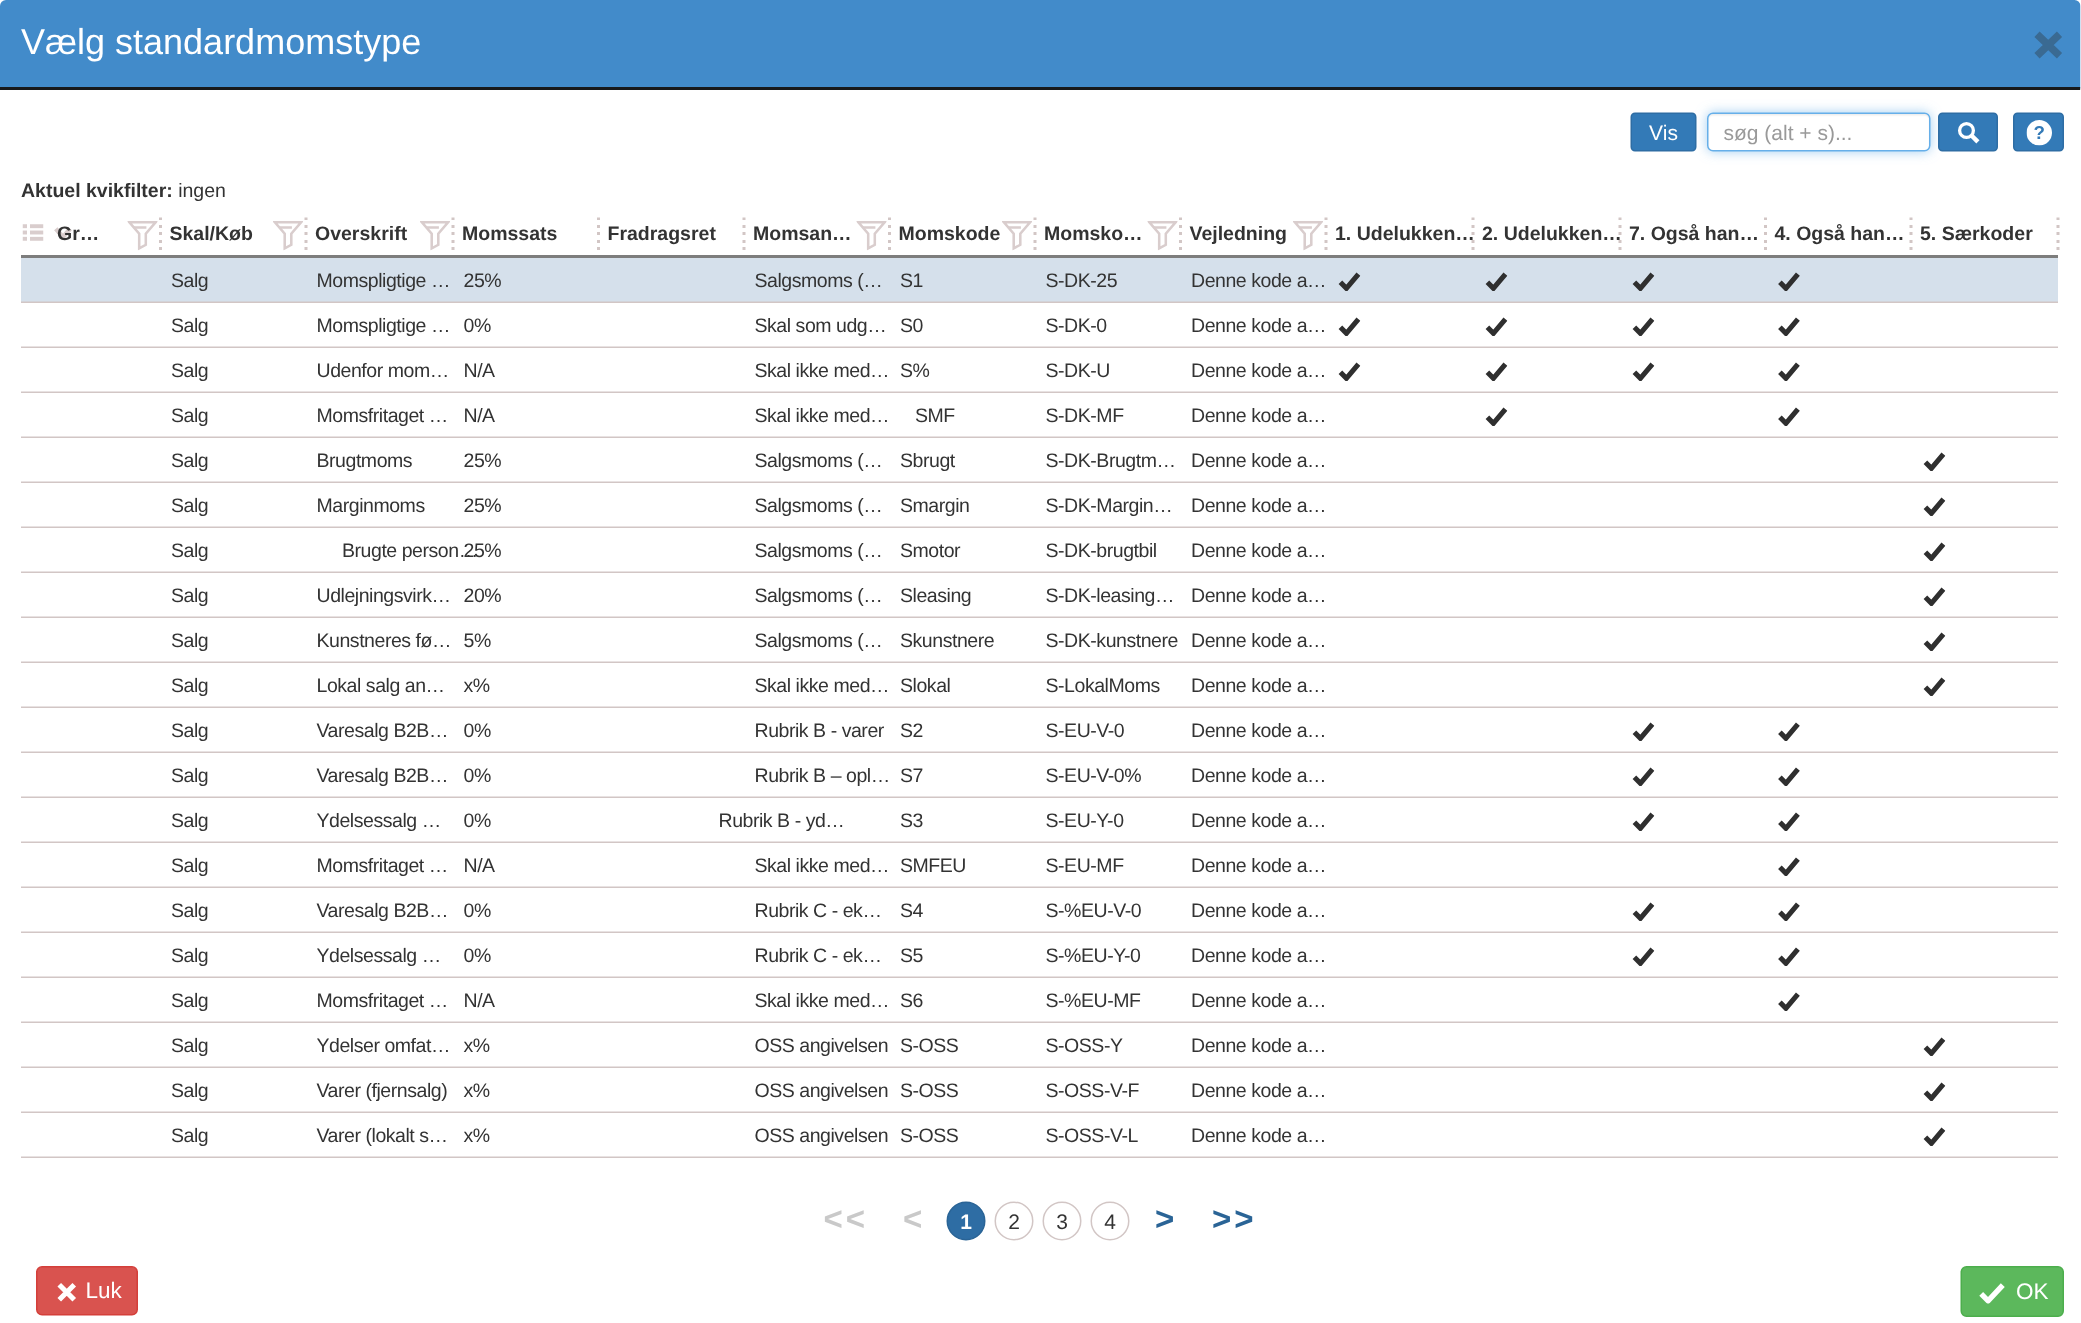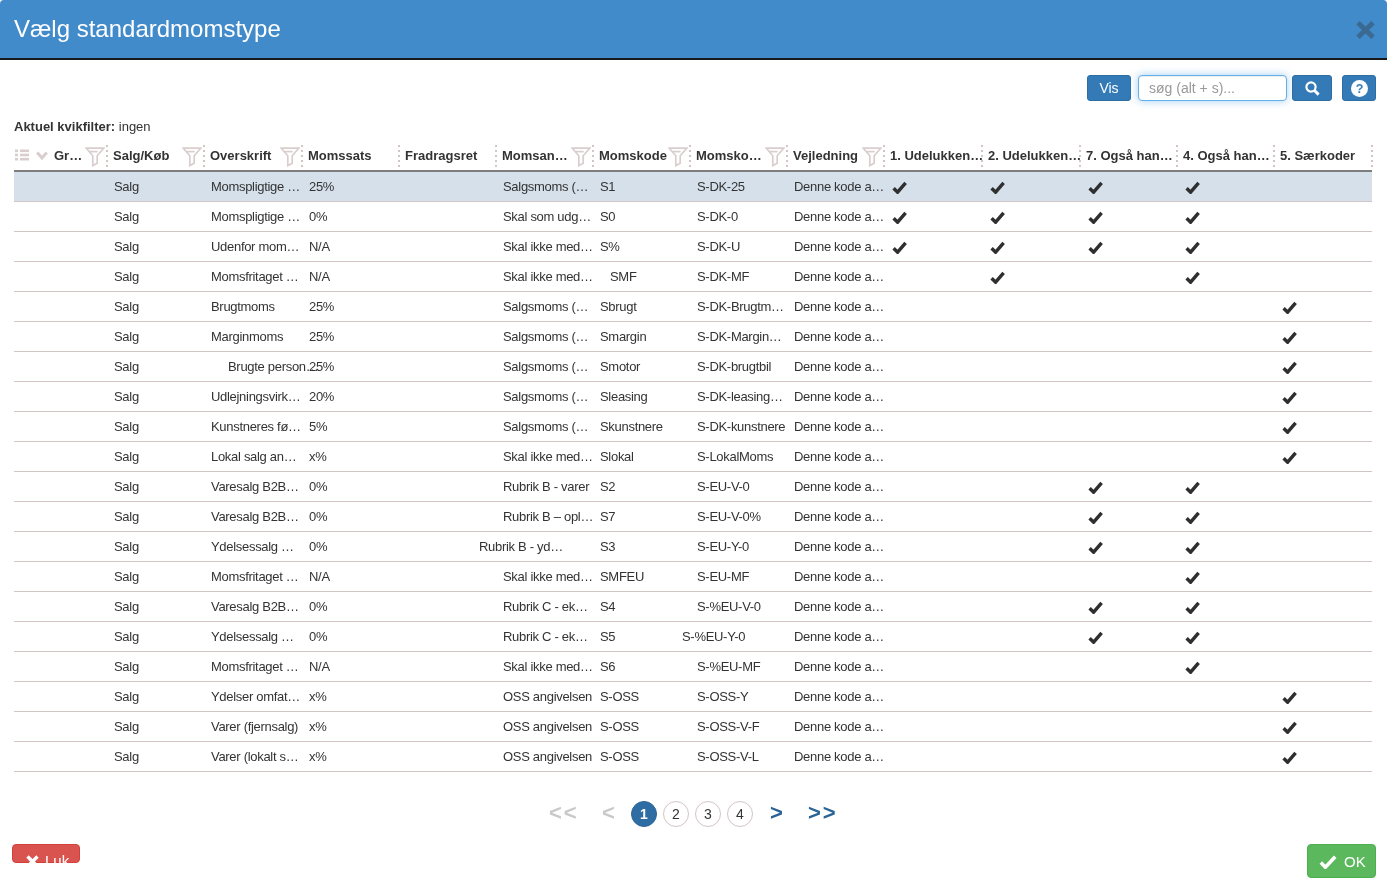--- a/index.html
+++ b/index.html
@@ -44,22 +44,22 @@
           <rect x="5" y="0.5" width="9" height="2.6"></rect>
           <rect x="0" y="4.7" width="3" height="2.6"></rect>
           <rect x="5" y="4.7" width="9" height="2.6"></rect>
           <rect x="0" y="8.9" width="3" height="2.6"></rect>
           <rect x="5" y="8.9" width="9" height="2.6"></rect>
         </g>
       </svg>
 <svg class="abs" style="left:22px;top:7px" width="12" height="9" viewBox="0 0 12 9">
         <path d="M1.2 1.5 L6 7 L10.8 1.5" fill="none" stroke="#d9cdcd" stroke-width="3"></path>
       </svg>
-<span class="hc" style="left:40px">Gr…</span>
-<span class="hc" style="left:99px">Salg/Køb</span>
+<span class="hc" style="left:24px">Gr…</span>
+<span class="hc" style="left:99px">Skal/Køb</span>
 <span class="hc" style="left:196px">Overskrift</span>
 <span class="hc" style="left:294px">Momssats</span>
 <span class="hc" style="left:391px">Fradragsret</span>
 <span class="hc" style="left:488px">Momsan…</span>
 <span class="hc" style="left:585px">Momskode</span>
 <span class="hc" style="left:682px">Momsko…</span>
 <span class="hc" style="left:779px">Vejledning</span>
 <span class="hc" style="left:876px">1. Udelukken…</span>
 <span class="hc" style="left:974px">2. Udelukken…</span>
 <span class="hc" style="left:1072px">7. Også han…</span>
@@ -329,21 +329,21 @@
       <svg class="ck" style="left:1171px" width="15" height="13" viewBox="0 0 15 13">
         <path d="M1.6 7.2 L5.6 11.2 L13.6 1.8" fill="none" stroke="#2f2f2f" stroke-width="3.4"></path>
       </svg>
     </div>
 <div class="row" style="top:478px">
       <span class="rc" style="left:100px">Salg</span>
       <span class="rc" style="left:197px">Ydelsessalg …</span>
       <span class="rc" style="left:295px">0%</span>
       <span class="rc" style="left:489px">Rubrik C - ek…</span>
       <span class="rc" style="left:586px">S5</span>
-      <span class="rc" style="left:668px">S-%EU-Y-0</span>
+      <span class="rc" style="left:683px">S-%EU-Y-0</span>
       <span class="rc" style="left:780px">Denne kode a…</span>
       <svg class="ck" style="left:1074px" width="15" height="13" viewBox="0 0 15 13">
         <path d="M1.6 7.2 L5.6 11.2 L13.6 1.8" fill="none" stroke="#2f2f2f" stroke-width="3.4"></path>
       </svg>
       <svg class="ck" style="left:1171px" width="15" height="13" viewBox="0 0 15 13">
         <path d="M1.6 7.2 L5.6 11.2 L13.6 1.8" fill="none" stroke="#2f2f2f" stroke-width="3.4"></path>
       </svg>
     </div>
 <div class="row" style="top:508px">
       <span class="rc" style="left:100px">Salg</span>
@@ -395,21 +395,21 @@
     </div>
 </div>
 <div class="parr" style="left:549px;color:#c9c9c9">&lt;&lt;</div>
 <div class="parr" style="left:602px;color:#c9c9c9">&lt;</div>
 <div class="pgc" style="left:631px;background:#2e6da4;border-color:#2a6496;color:#fff;font-weight:bold">1</div>
 <div class="pgc" style="left:663px">2</div>
 <div class="pgc" style="left:695px">3</div>
 <div class="pgc" style="left:727px">4</div>
 <div class="parr" style="left:770px;color:#2a6496">&gt;</div>
 <div class="parr" style="left:808px;color:#2a6496">&gt;&gt;</div>
-<div class="fbtn" style="left:12px;width:68px;height:19px;background:#d9534f;border:1px solid #d43f3a">
+<div class="fbtn" style="left:24px;width:68px;height:33px;background:#d9534f;border:1px solid #d43f3a">
     <svg class="abs" style="left:13px;top:10px" width="13" height="13" viewBox="0 0 13 13">
       <path d="M1.5 1.5 L11.5 11.5 M11.5 1.5 L1.5 11.5" stroke="#fff" stroke-width="3.4" fill="none"></path>
     </svg>
     <span class="abs" style="left:32px;top:7px">Luk</span>
   </div>
 <div class="fbtn" style="left:1307px;width:69px;height:34px;background:#5cb85c;border:1px solid #4cae4c">
     <svg class="abs" style="left:11px;top:10px" width="18" height="14" viewBox="0 0 18 14">
       <path d="M1.8 7.6 L6.4 12.2 L16.2 1.8" fill="none" stroke="#fff" stroke-width="3.6"></path>
     </svg>
     <span class="abs" style="left:36px;top:8px">OK</span>

